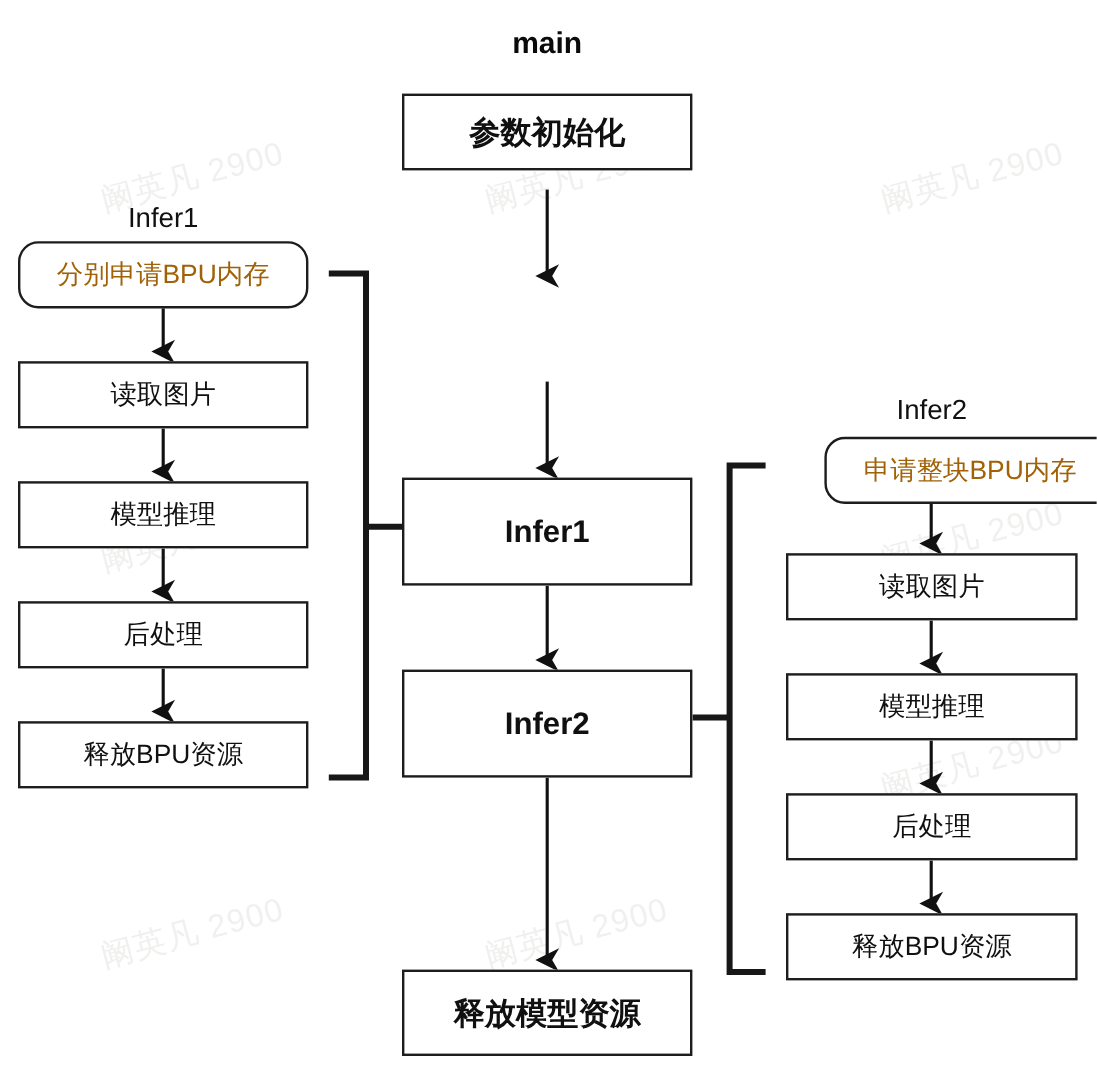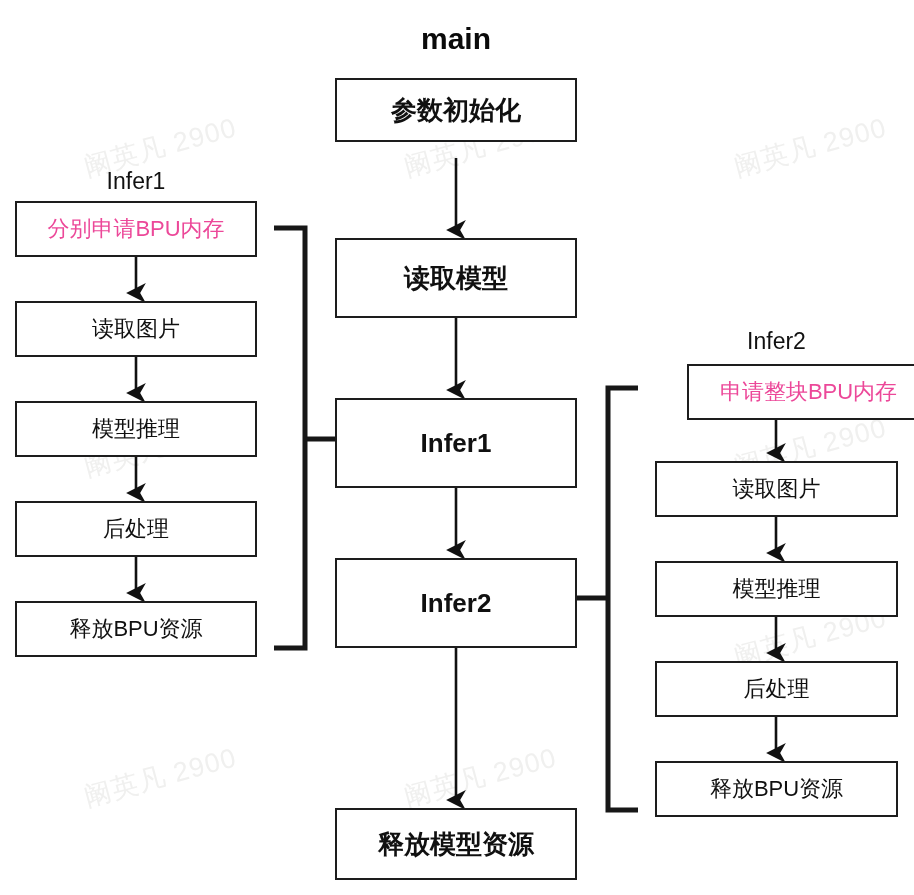--- a/index.html
+++ b/index.html
@@ -55,34 +55,35 @@
   }
   .node.center {
     font-weight: bold;
     font-size: 26px;
   }
   .node.side {
     font-size: 22px;
     font-weight: normal;
   }
   .node.alloc {
-    color: #ec4899;
+    color: #a16207;
+    border-radius: 17px;
   }
 
   
   .grouplabel {
     position: absolute;
     font-size: 23px;
     color: #111111;
     white-space: nowrap;
     text-align: center;
   }
   .maintitle {
     position: absolute;
-    font-size: 30px;
+    font-size: 25px;
     font-weight: bold;
     color: #0a0a0a;
     white-space: nowrap;
     text-align: center;
   }
 </style>
 </head>
 <body>
 
 <div id="canvas">
@@ -137,23 +138,20 @@
       <line x1="608" y1="598" x2="577" y2="598"></line>
     </g>
   </svg>
 
   <div class="maintitle" style="left:335px; top:22px; width:242px;">main</div>
 
   <div class="node center" style="left:335px; top:78px; width:242px; height:64px;">
     <span>参数初始化</span>
   </div>
 
-  <div class="node center" style="left:335px; top:238px; width:242px; height:80px;">
-    <span>读取模型</span>
-  </div>
 
   <div class="node center" style="left:335px; top:398px; width:242px; height:90px;">
     <span>Infer1</span>
   </div>
 
   <div class="node center" style="left:335px; top:558px; width:242px; height:90px;">
     <span>Infer2</span>
   </div>
 
   <div class="node center" style="left:335px; top:808px; width:242px; height:72px;justify-content:center;">

